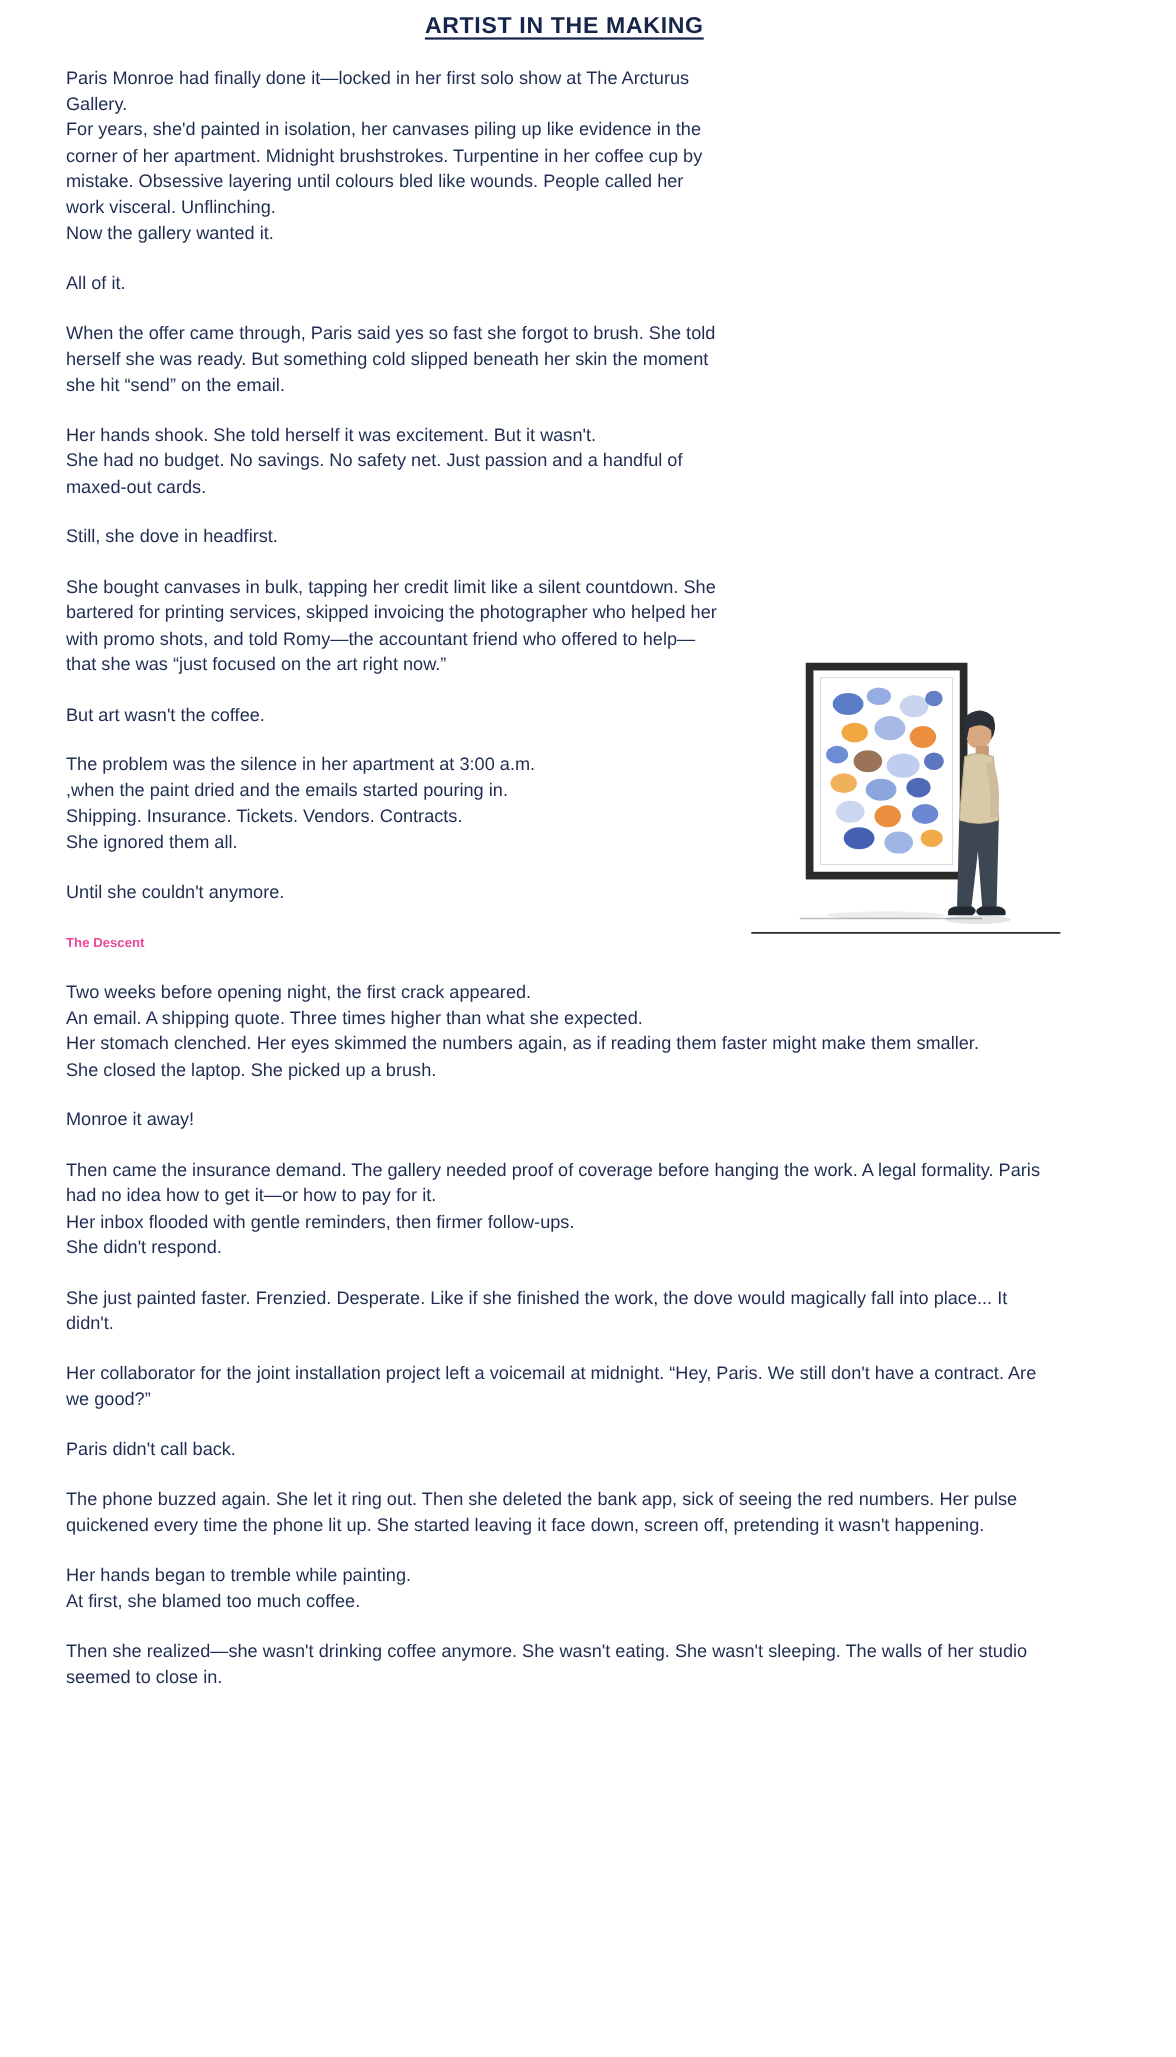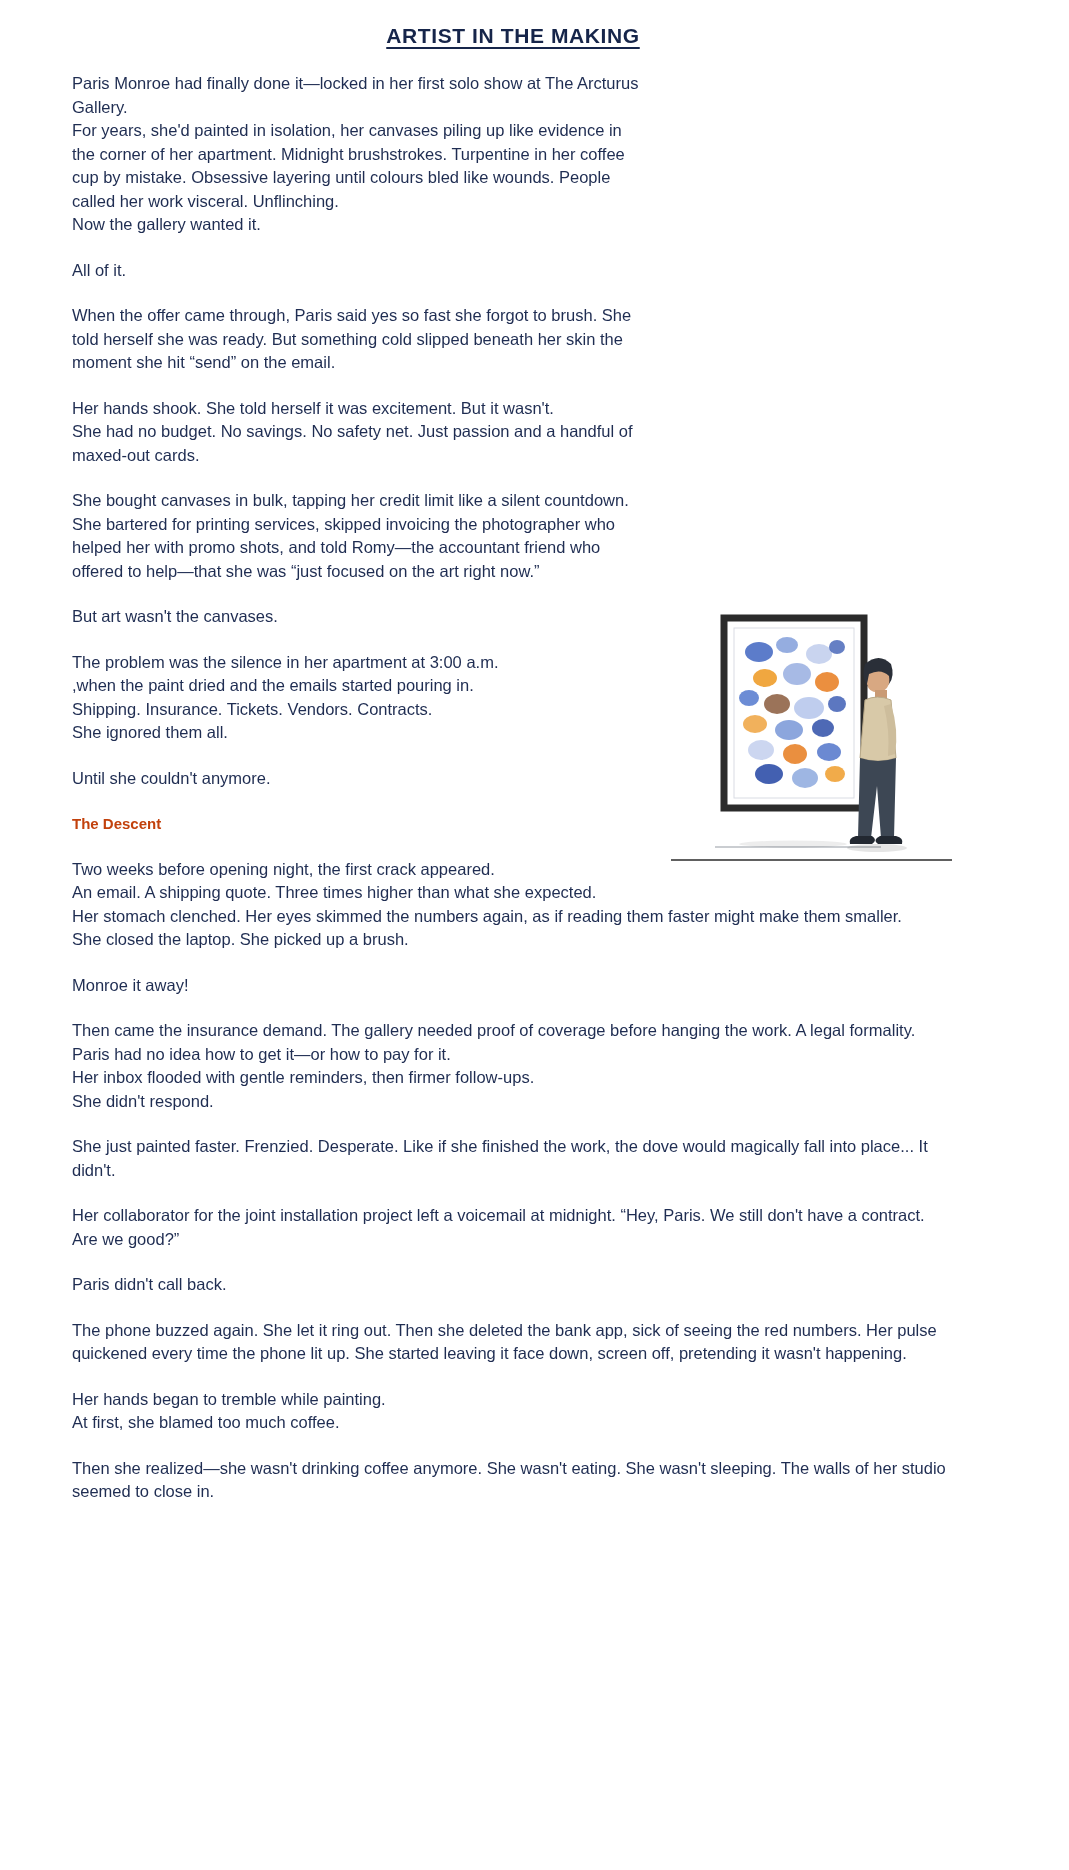--- a/index.html
+++ b/index.html
@@ -12,21 +12,21 @@
     min-height: 1870px;
     font-family: "Liberation Sans", sans-serif;
     color: #1d2b4a;
     -webkit-font-smoothing: antialiased;
   }
   .page {
     position: relative;
     width: 1026px;
     min-height: 1870px;
     box-sizing: border-box;
-    padding: 12px;
+    padding: 0;
     overflow: hidden;
   }
   .title {
     text-align: center;
     font-size: 21px;
     font-weight: bold;
     letter-spacing: 0.6px;
     color: #16254a;
     text-decoration: underline;
     text-underline-offset: 4px;
@@ -41,24 +41,24 @@
   }
   p.para {
     margin: 0 4px 22px 0;
     font-size: 16.5px;
     line-height: 23.5px;
     color: #1f2d52;
     white-space: pre-line;
   }
   .subhead {
     margin: 0 0 22px 0;
-    font-size: 15px;
+    font-size: 12px;
     line-height: 23.5px;
     font-weight: bold;
-    color: #c2410c;
+    color: #ec4899;
   }
   
   .illustration {
     float: right;
     width: 285px;
     height: 265px;
     margin: 6px 0 6px 24px;
     position: relative;
     shape-outside: margin-box;
   }
@@ -127,22 +127,23 @@
       </svg>
     </div>
 
     <p class="para">Paris Monroe had finally done it—locked in her first solo show at The Arcturus Gallery.
 For years, she'd painted in isolation, her canvases piling up like evidence in the corner of her apartment. Midnight brushstrokes. Turpentine in her coffee cup by mistake. Obsessive layering until colours bled like wounds. People called her work visceral. Unflinching.
 Now the gallery wanted it.</p>
     <p class="para">All of it.</p>
     <p class="para">When the offer came through, Paris said yes so fast she forgot to brush. She told herself she was ready. But something cold slipped beneath her skin the moment she hit “send” on the email.</p>
     <p class="para">Her hands shook. She told herself it was excitement. But it wasn't.
 She had no budget. No savings. No safety net. Just passion and a handful of maxed-out cards.</p>
+    <p class="para">Still, she dove in headfirst.</p>
     <p class="para">She bought canvases in bulk, tapping her credit limit like a silent countdown. She bartered for printing services, skipped invoicing the photographer who helped her with promo shots, and told Romy—the accountant friend who offered to help—that she was “just focused on the art right now.”</p>
-    <p class="para">But art wasn't the canvases.</p>
+    <p class="para">But art wasn't the coffee.</p>
     <p class="para">The problem was the silence in her apartment at 3:00 a.m.
 ,when the paint dried and the emails started pouring in.
 Shipping. Insurance. Tickets. Vendors. Contracts.
 She ignored them all.</p>
     <p class="para">Until she couldn't anymore.</p>
 
     <p class="subhead">The Descent</p>
 
     <p class="para">Two weeks before opening night, the first crack appeared.
 An email. A shipping quote. Three times higher than what she expected.

